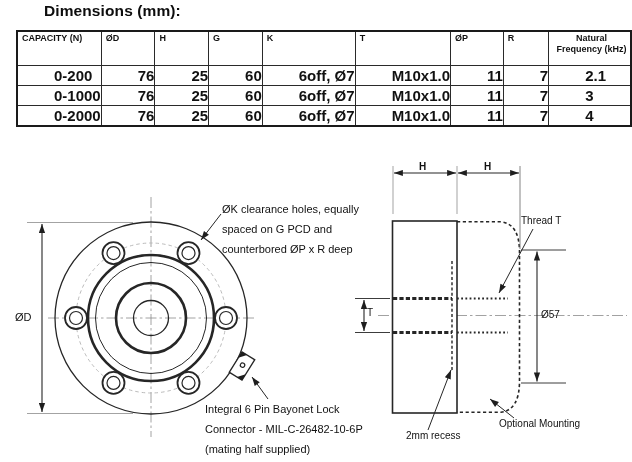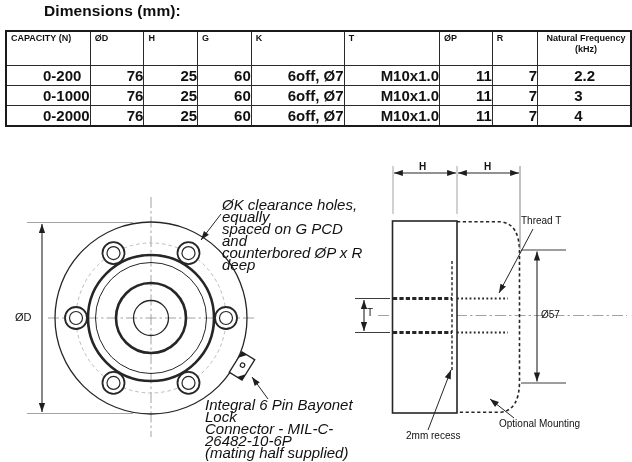--- a/index.html
+++ b/index.html
@@ -6,32 +6,32 @@
   body{
     width:632px;height:462px;position:relative;background:#ffffff;
     font-family:"Liberation Sans",sans-serif;color:#111;overflow:hidden;
   }
   .title{
     position:absolute;left:8px;top:2px;font-size:15.5px;font-weight:700;color:#0d0d0d;
     letter-spacing:0.1px;
     margin-left:36px;
   }
   table.dim{
-    position:absolute;left:5px;top:30px;border-collapse:collapse;table-layout:fixed;
+    position:absolute;left:16px;top:30px;border-collapse:collapse;table-layout:fixed;
     border:2px solid #1a1a1a;background:#fff;
   }
   table.dim th,table.dim td{
     border:1px solid #2a2a2a;padding:1px 0 1px 4px;text-align:left;vertical-align:top;
     overflow:hidden;
   }
   table.dim th{font-size:9px;font-weight:700;white-space:nowrap;height:31px;}
   table.dim th.wrap{white-space:normal;line-height:1.25;text-align:center;}
   table.dim td{font-size:15px;font-weight:700;white-space:nowrap;height:17px;vertical-align:middle;padding-left:36px;}
   .lbl{position:absolute;font-size:10px;color:#111;line-height:1.1;}
-  .note{position:absolute;font-size:15px;color:#111;line-height:12px;white-space:pre-line;font-style:italic;}
+  .note{position:absolute;font-size:11px;color:#111;line-height:20px;white-space:pre-line;}
   .dimlab{font-size:11px;}
   .hlab{font-weight:700;}
   svg.draw{position:absolute;left:0;top:148px;}
 </style>
 </head>
 <body>
 
 <div class="title">Dimensions (mm):</div>
 
 <table class="dim">
@@ -60,21 +60,21 @@
   </tr>
   <tr>
     <td>0-200</td>
     <td>76</td>
     <td>25</td>
     <td>60</td>
     <td>6off, Ø7</td>
     <td>M10x1.0</td>
     <td>11</td>
     <td>7</td>
-    <td>2.2</td>
+    <td>2.1</td>
   </tr>
   <tr>
     <td>0-1000</td>
     <td>76</td>
     <td>25</td>
     <td>60</td>
     <td>6off, Ø7</td>
     <td>M10x1.0</td>
     <td>11</td>
     <td>7</td>

